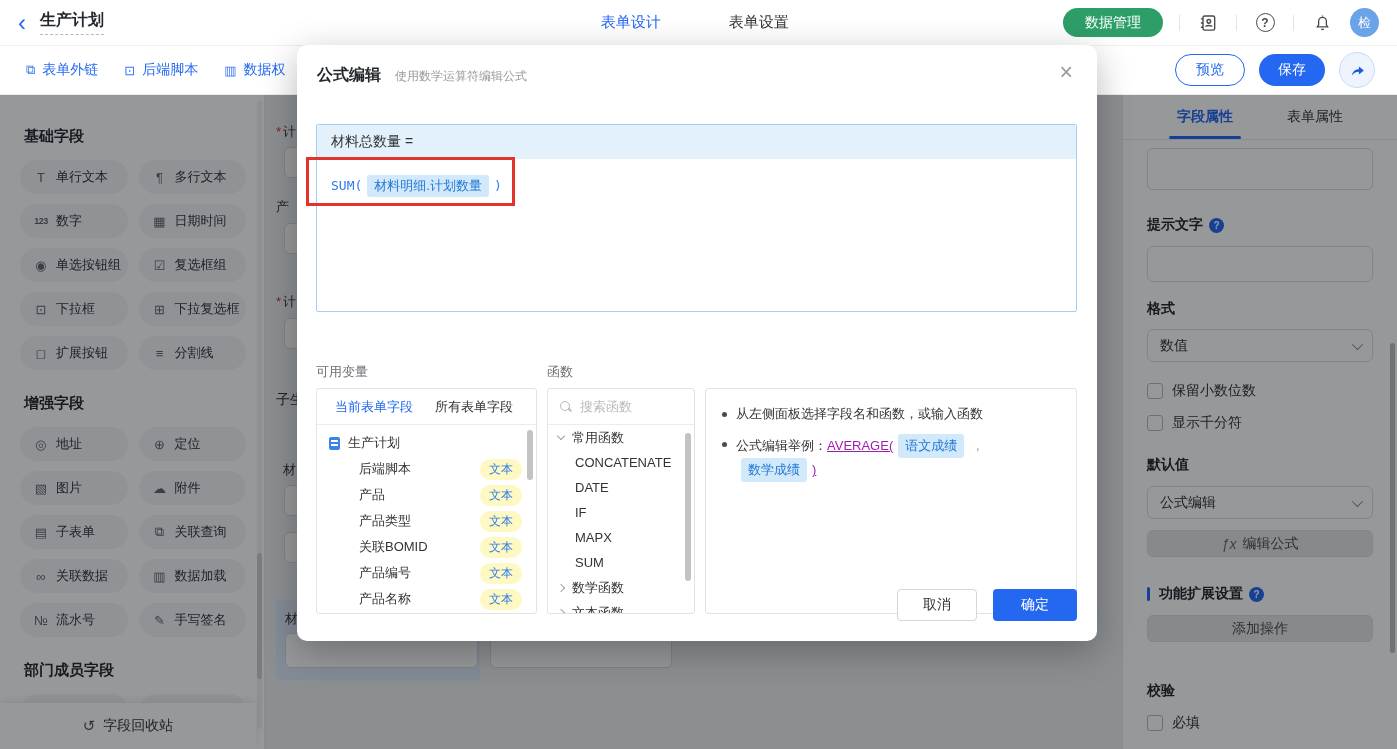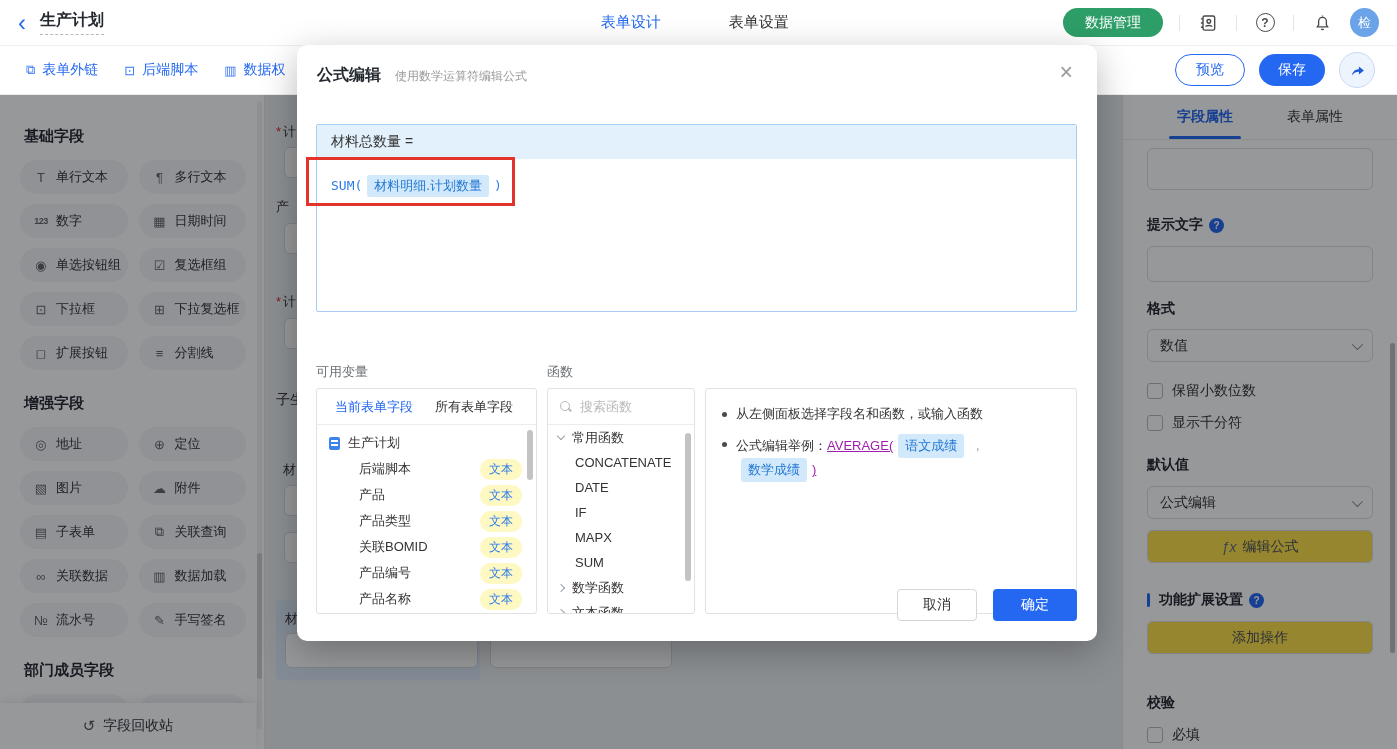--- a/index.html
+++ b/index.html
@@ -58,21 +58,21 @@
   .rp-tab.active{color:#2468f2;font-weight:bold;}
   .rp-tab.active::after{content:"";position:absolute;left:-8px;right:-8px;bottom:0;height:3px;background:#2468f2;border-radius:2px;}
   .rp-body{padding:8px 24px 0 24px;position:relative;}
   .rp-box{width:100%;border:1px solid #dcdcdc;border-radius:6px;background:#fff;}
   .rp-label{font-size:14px;font-weight:bold;color:#24292f;display:flex;align-items:center;gap:6px;}
   .help-badge{width:15px;height:15px;border-radius:50%;background:#2468f2;color:#fff;font-size:10px;display:flex;align-items:center;justify-content:center;font-weight:bold;cursor:pointer;}
   .rp-select{height:33px;display:flex;align-items:center;justify-content:space-between;padding:0 12px;font-size:14px;color:#333;cursor:pointer;}
   .chev{width:8px;height:8px;border-right:1.6px solid #8a8a8a;border-bottom:1.6px solid #8a8a8a;transform:rotate(45deg) translateY(-2px);}
   .cb-row{display:flex;align-items:center;gap:9px;font-size:14px;color:#333;margin-top:14px;cursor:pointer;}
   .cb{width:16px;height:16px;border:1px solid #b9b9b9;border-radius:3px;background:#fff;flex:none;position:relative;}
-  .rp-btn{height:33px;border:1px solid #dcdcdc;border-radius:6px;background:#fde047;width:100%;font-size:14px;color:#4a4f55;display:flex;align-items:center;justify-content:center;gap:6px;cursor:pointer;text-align:center;}
+  .rp-btn{height:27px;border:1px solid #dcdcdc;border-radius:6px;background:#e5e5e5;width:100%;font-size:14px;color:#4a4f55;display:flex;align-items:center;justify-content:center;gap:6px;cursor:pointer;text-align:center;}
   .sect-label{display:flex;align-items:center;gap:6px;font-size:14px;font-weight:bold;color:#24292f;}
   .sect-label::before{content:"";width:3px;height:14px;background:#2468f2;border-radius:2px;margin-right:3px;}
   .rp-scroll-thumb{position:absolute;right:2px;width:5px;background:#bdbdbd;border-radius:3px;z-index:2;}
   
   .overlay{position:absolute;top:95px;left:0;right:0;bottom:0;background:rgba(8,10,14,.42);z-index:40;}
   
   .modal{position:absolute;left:297px;top:45px;width:800px;height:596px;background:#fff;border-radius:10px;z-index:50;box-shadow:0 10px 36px rgba(0,0,0,.28);}
   .m-header{height:52px;display:flex;align-items:baseline;padding:20px 20px 0 20px;position:relative;}
   .m-title{font-size:16px;font-weight:bold;color:#24292f;}
   .m-sub{font-size:12px;color:#9a9a9a;margin-left:14px;}

